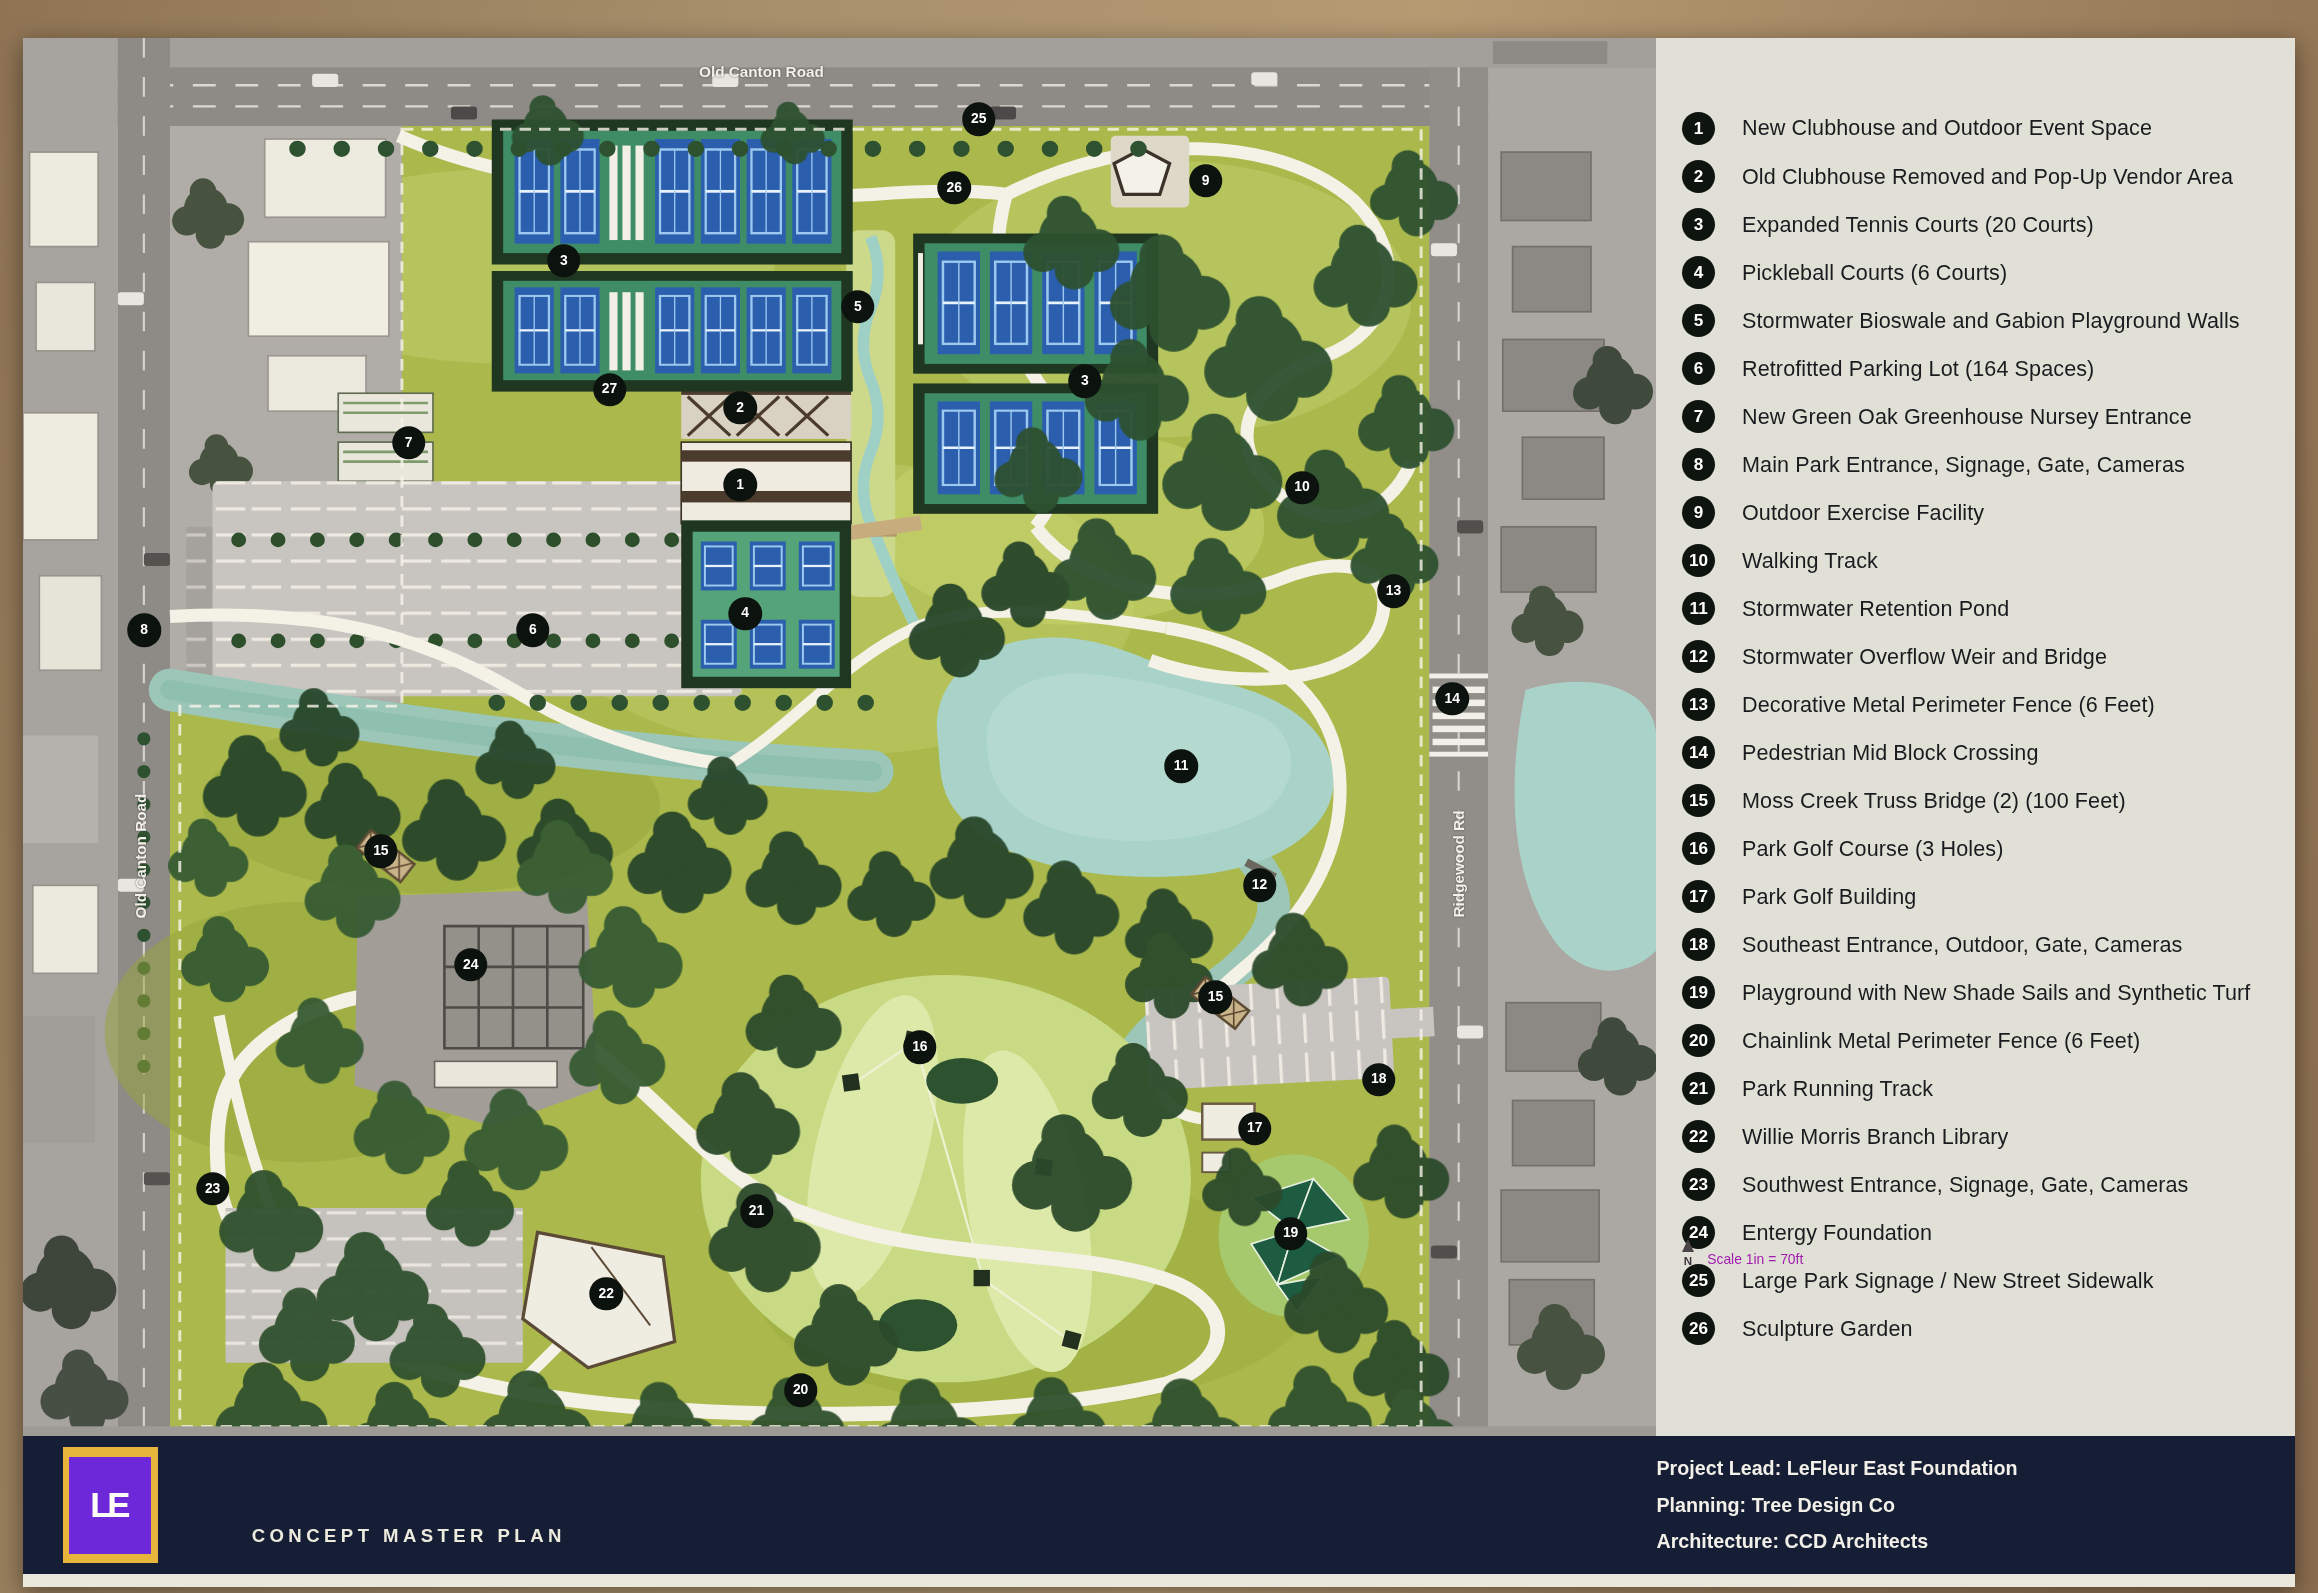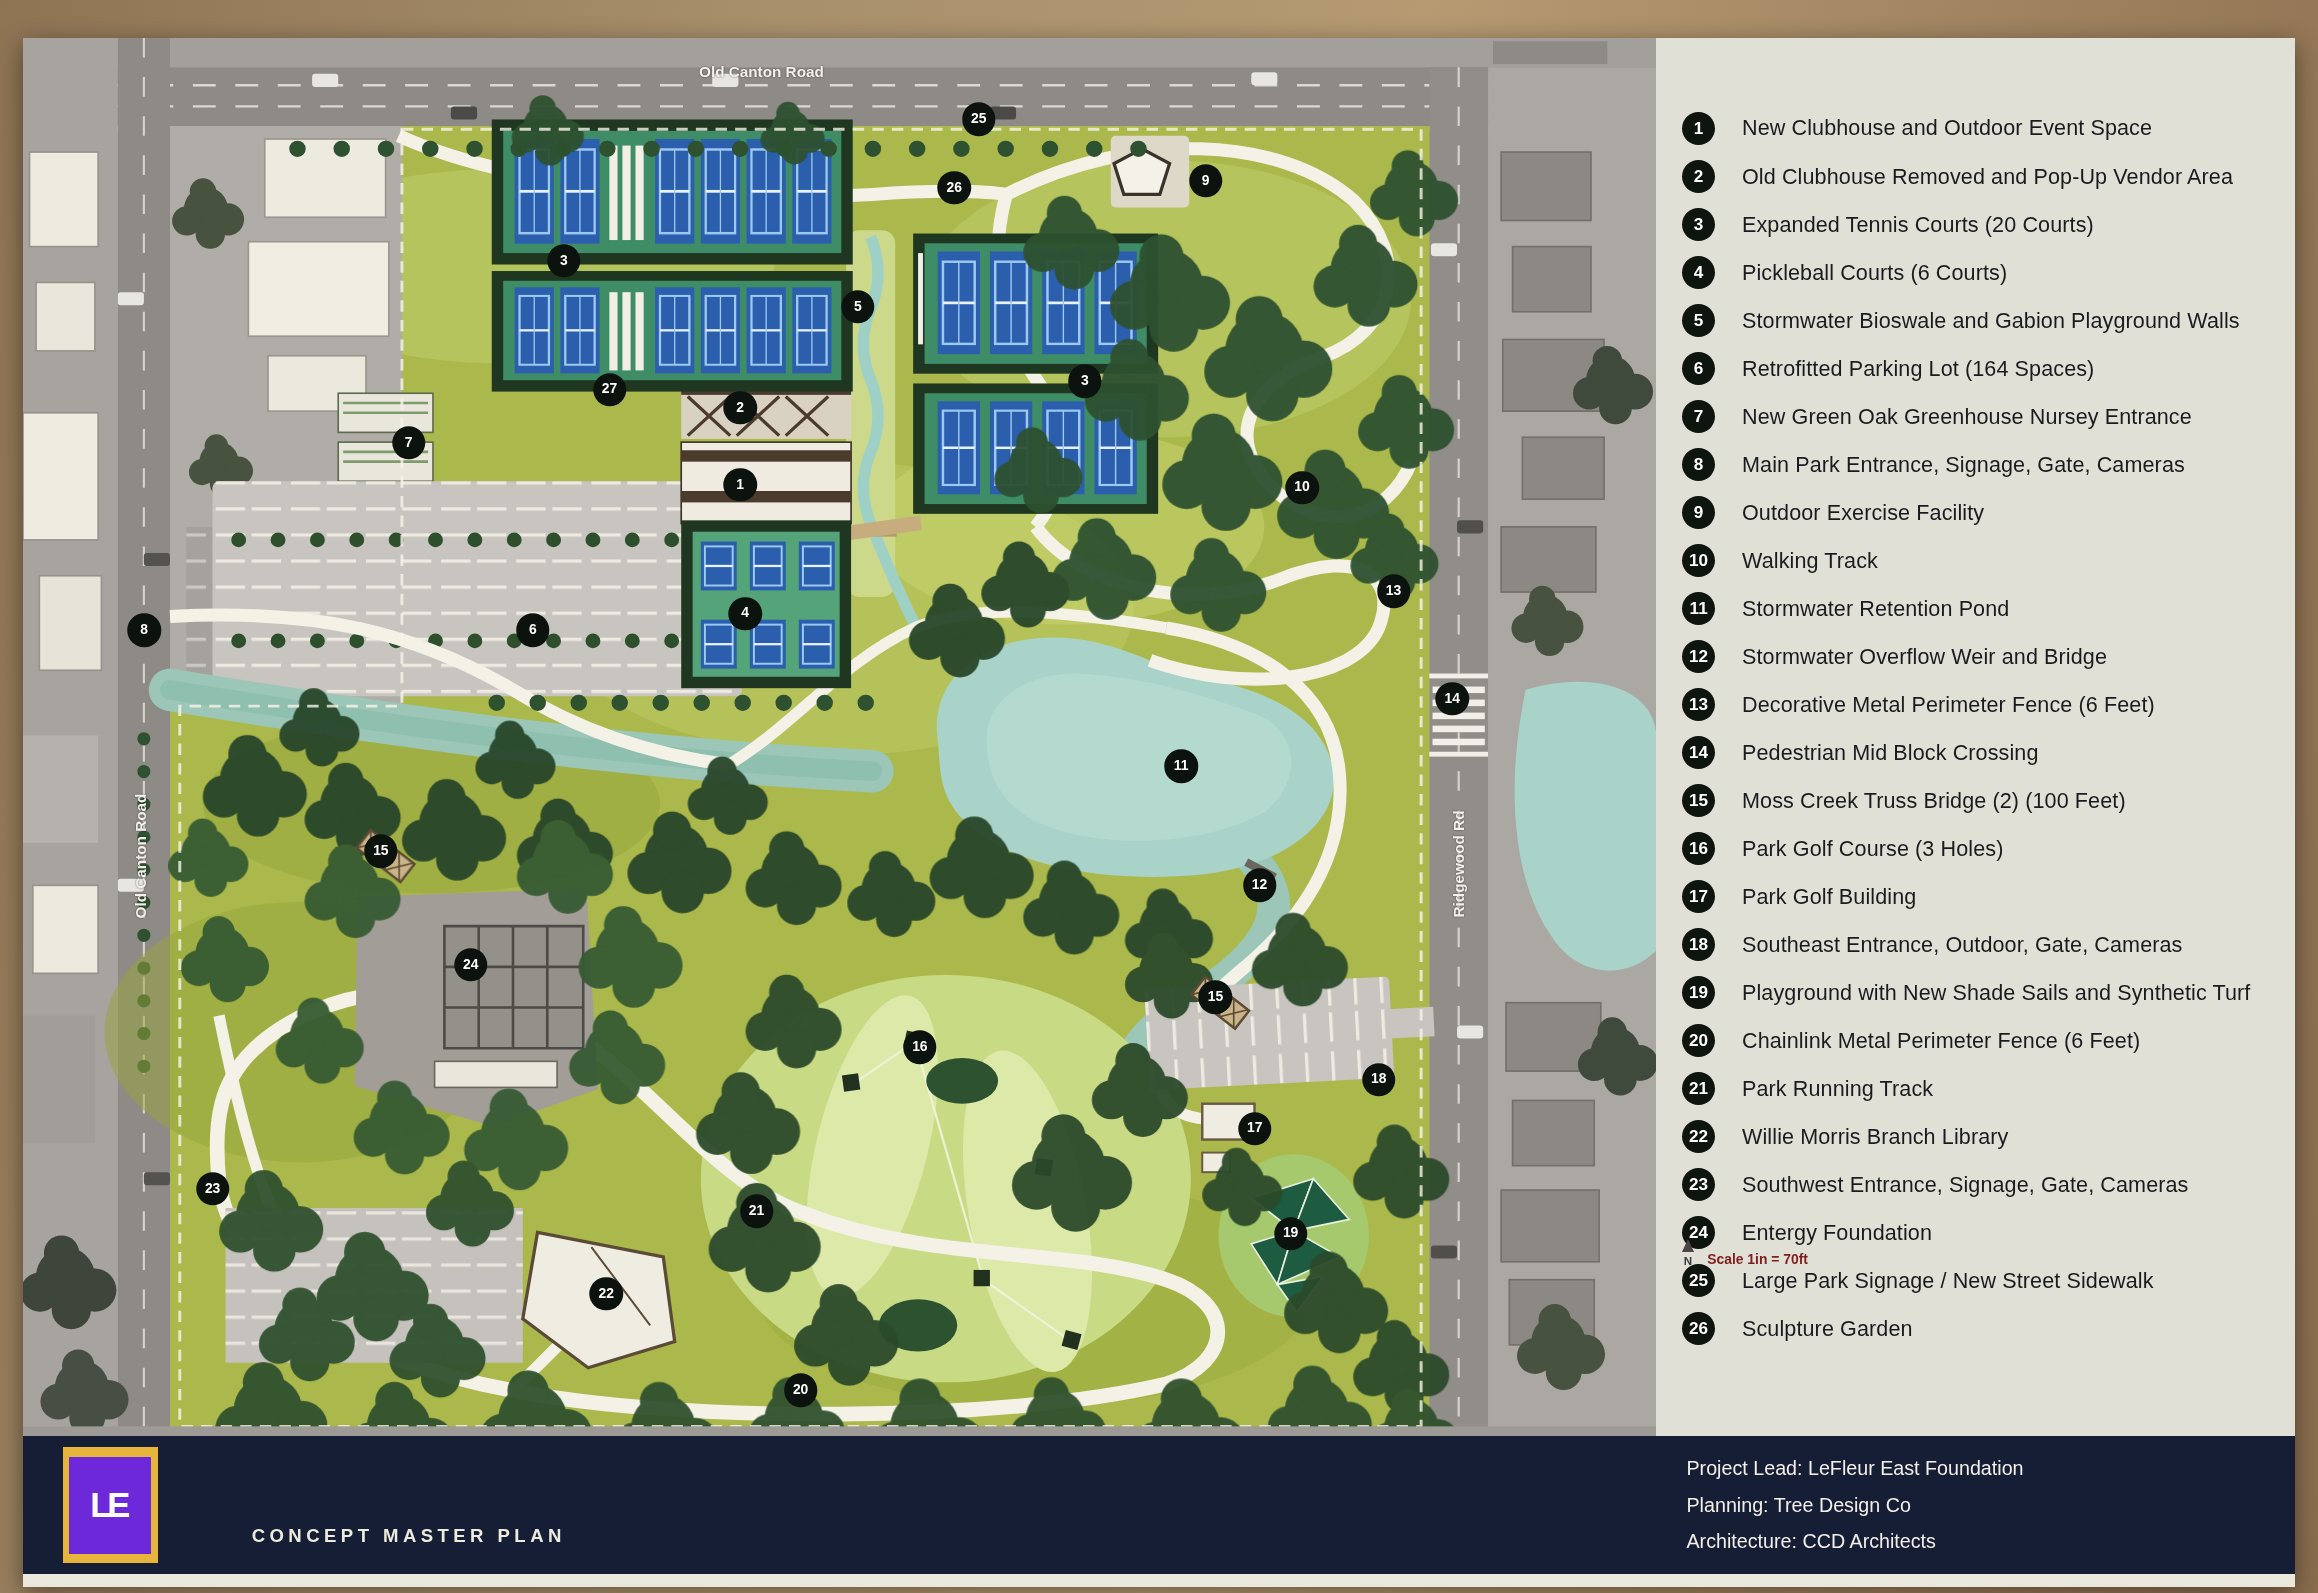--- a/index.html
+++ b/index.html
@@ -18,30 +18,30 @@
   
   .legend{position:absolute;left:71.9%;top:0;width:28.1%;height:90.4%;background:#e0e0d6;}
   .lr{position:absolute;left:0;width:100%;height:2.9%;display:flex;align-items:center;}
   .lc{margin-left:4.0%;width:5.2%;aspect-ratio:1;border-radius:50%;background:#0e150f;color:#fff;
     display:flex;align-items:center;justify-content:center;font-size:.74vw;font-weight:700;flex:none;}
   .ll{margin-left:4.2%;font-size:.93vw;font-weight:400;color:#1a1b1e;letter-spacing:.005em;white-space:nowrap;}
   .scaleRow{position:absolute;left:4.0%;top:85.8%;display:flex;align-items:flex-end;gap:1.4em;}
   .north{display:flex;flex-direction:column;align-items:center;color:#3c3740;font-size:.5vw;font-weight:700;}
   .north .tri{width:0;height:0;border-left:.30vw solid transparent;border-right:.30vw solid transparent;
     border-bottom:.58vw solid #4c4347;margin-bottom:.12vw;}
-  .scaleTxt{font-size:.60vw;font-weight:700;color:#7f1d1d;}
+  .scaleTxt{font-size:.60vw;font-weight:400;color:#a21caf;}
   
   .bar{position:absolute;left:0;bottom:0.8%;width:100%;height:8.9%;background:#161e35;}
   .lg{position:absolute;left:1.75%;top:8%;height:84%;aspect-ratio:.82;background:#e7b43c;
     display:flex;align-items:center;justify-content:center;}
   .lgi{width:82%;height:84%;background:#6d28d9;display:flex;align-items:center;justify-content:center;
     color:#fdfdf8;font-weight:800;font-size:1.5vw;letter-spacing:-.12em;padding-right:.12em;}
   .t1{position:absolute;left:8.55%;top:10%;font-size:2.25vw;font-weight:800;color:#f7f5ef;}
   .t2{position:absolute;left:8.65%;top:64%;font-size:.80vw;font-weight:700;letter-spacing:.24em;color:#edebdd;margin-left:32px;}
-  .cr{position:absolute;left:71.9%;top:10%;color:#f2f0e8;font-size:.85vw;font-weight:400;line-height:1.85;margin-left:30px;}
+  .cr{position:absolute;left:71.9%;top:10%;color:#f2f0e8;font-size:.85vw;font-weight:700;line-height:1.85;}
 </style>
 </head>
 <body>
 
 <div class="poster">
 
   <div class="map">
     <svg viewBox="0 0 1000 859" preserveAspectRatio="none">
       <defs>
         <pattern id="stV" width="16" height="46" patternUnits="userSpaceOnUse">

